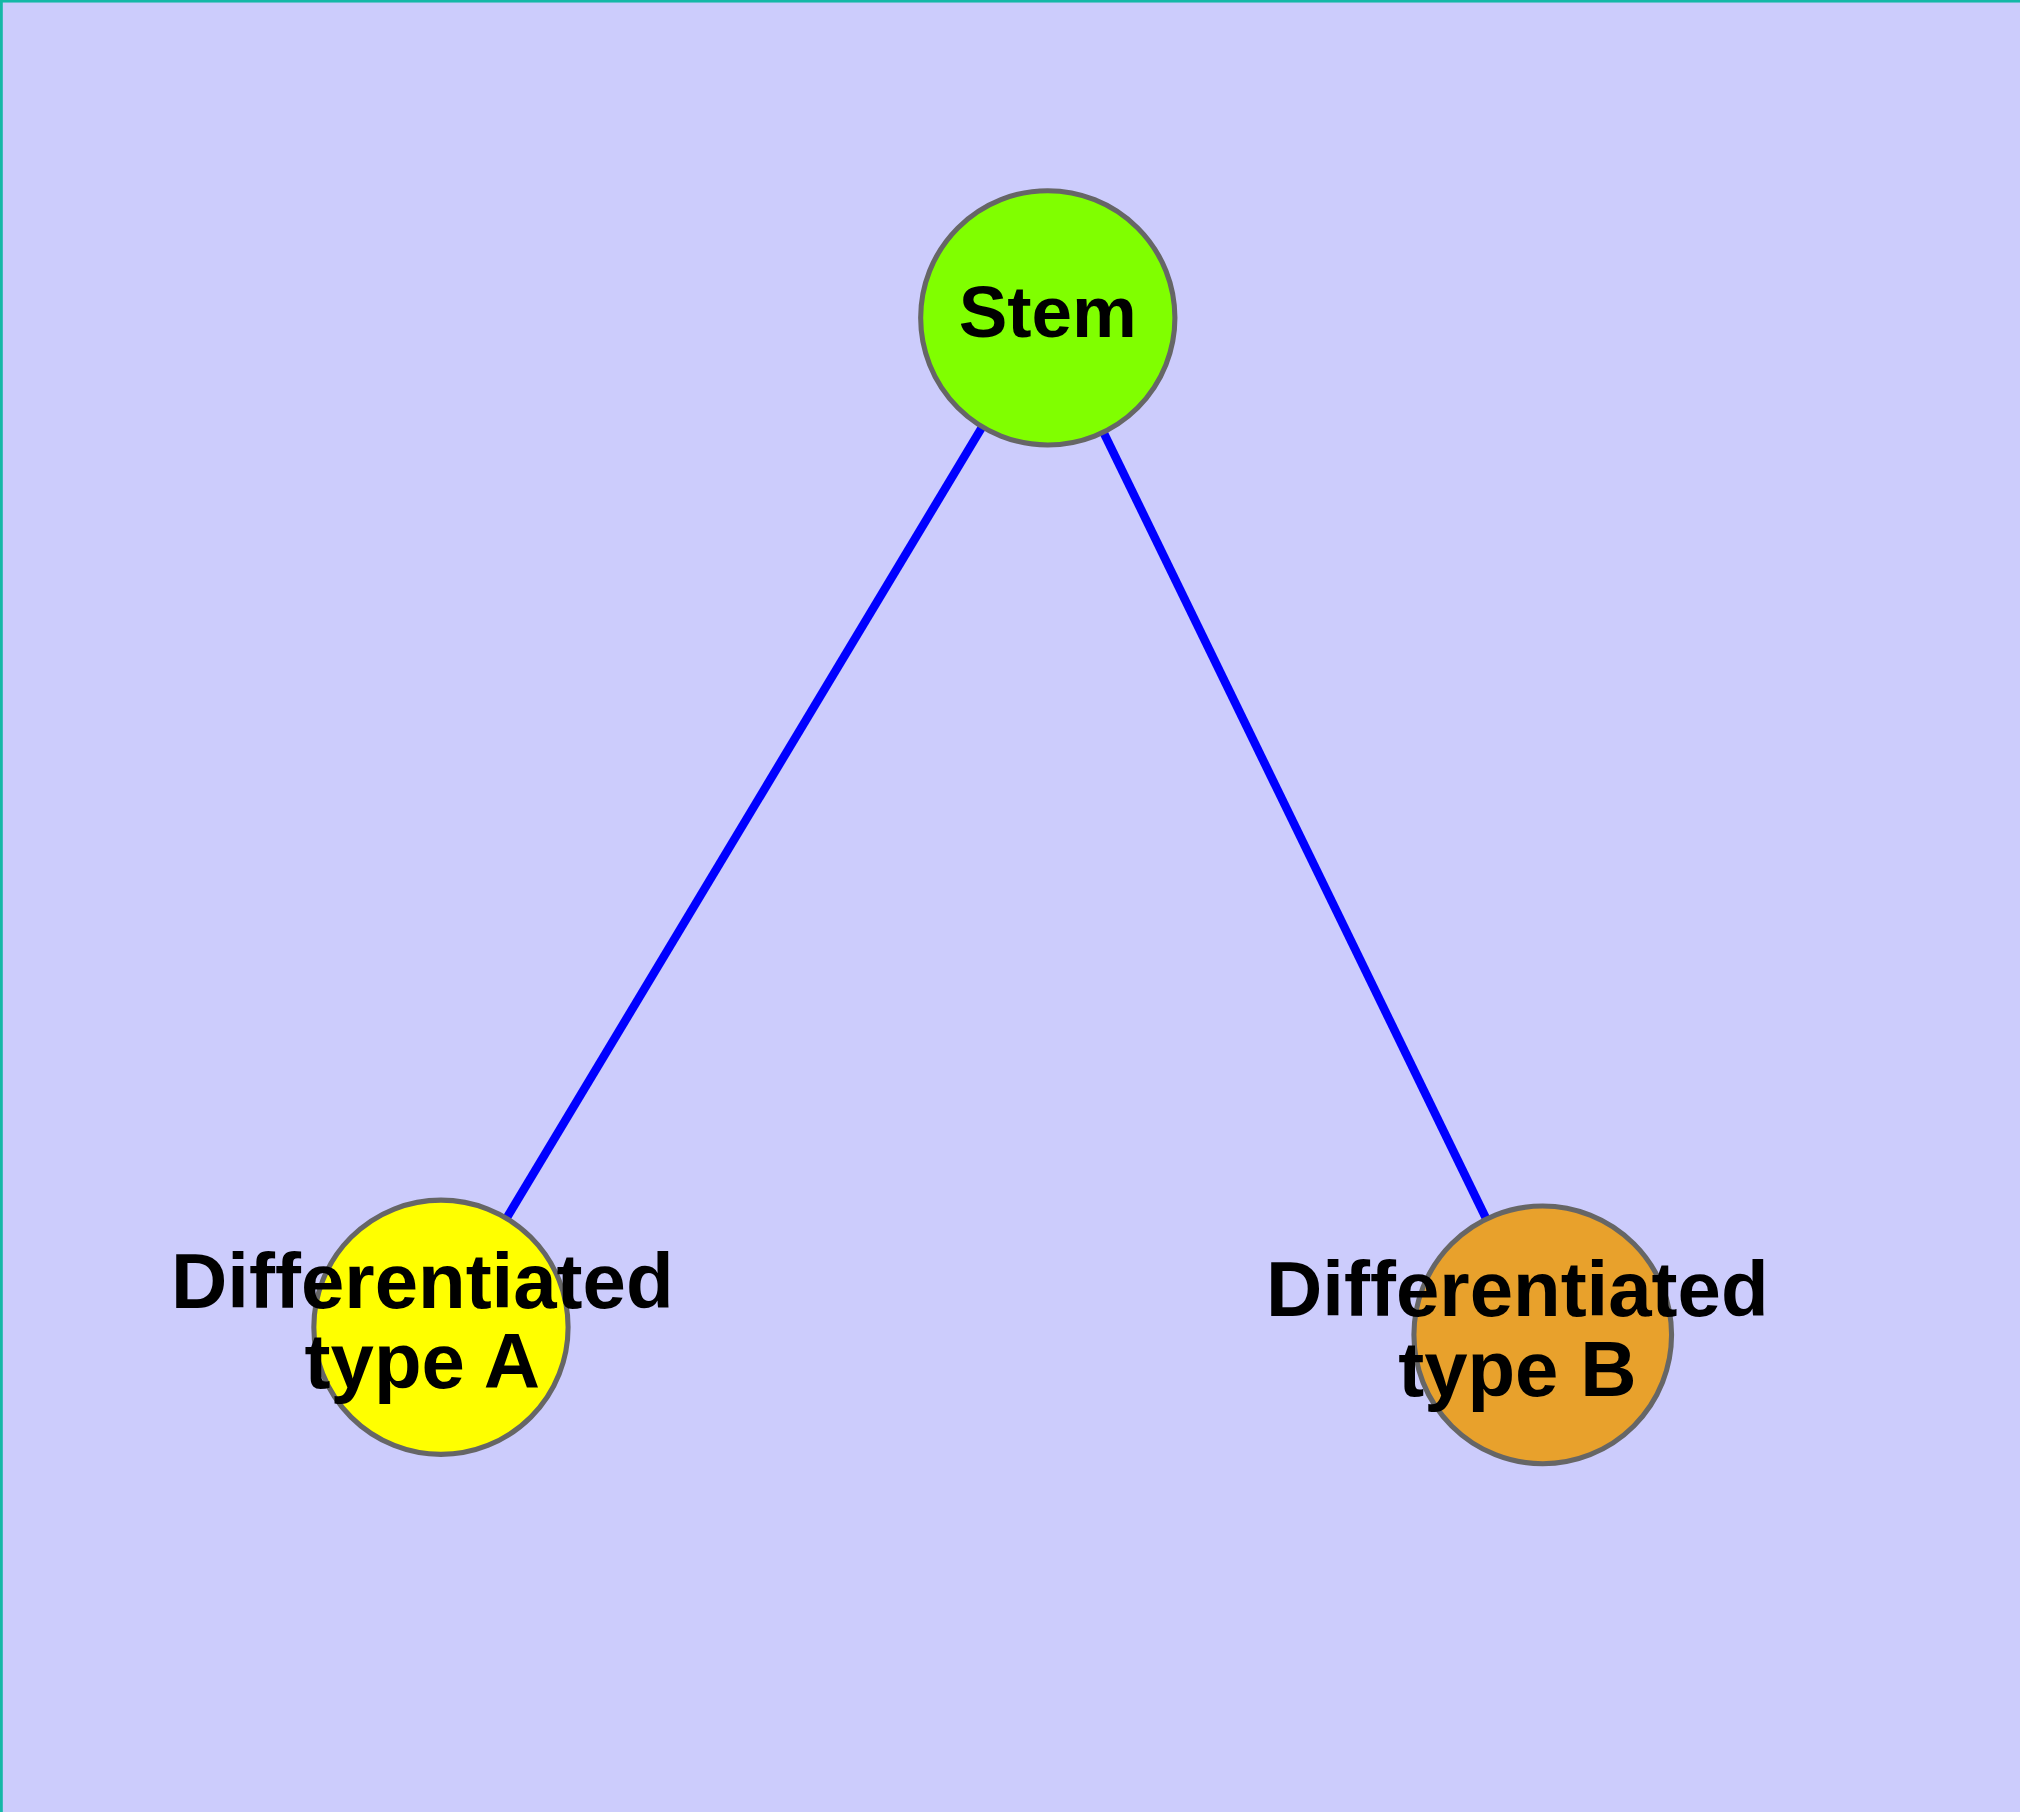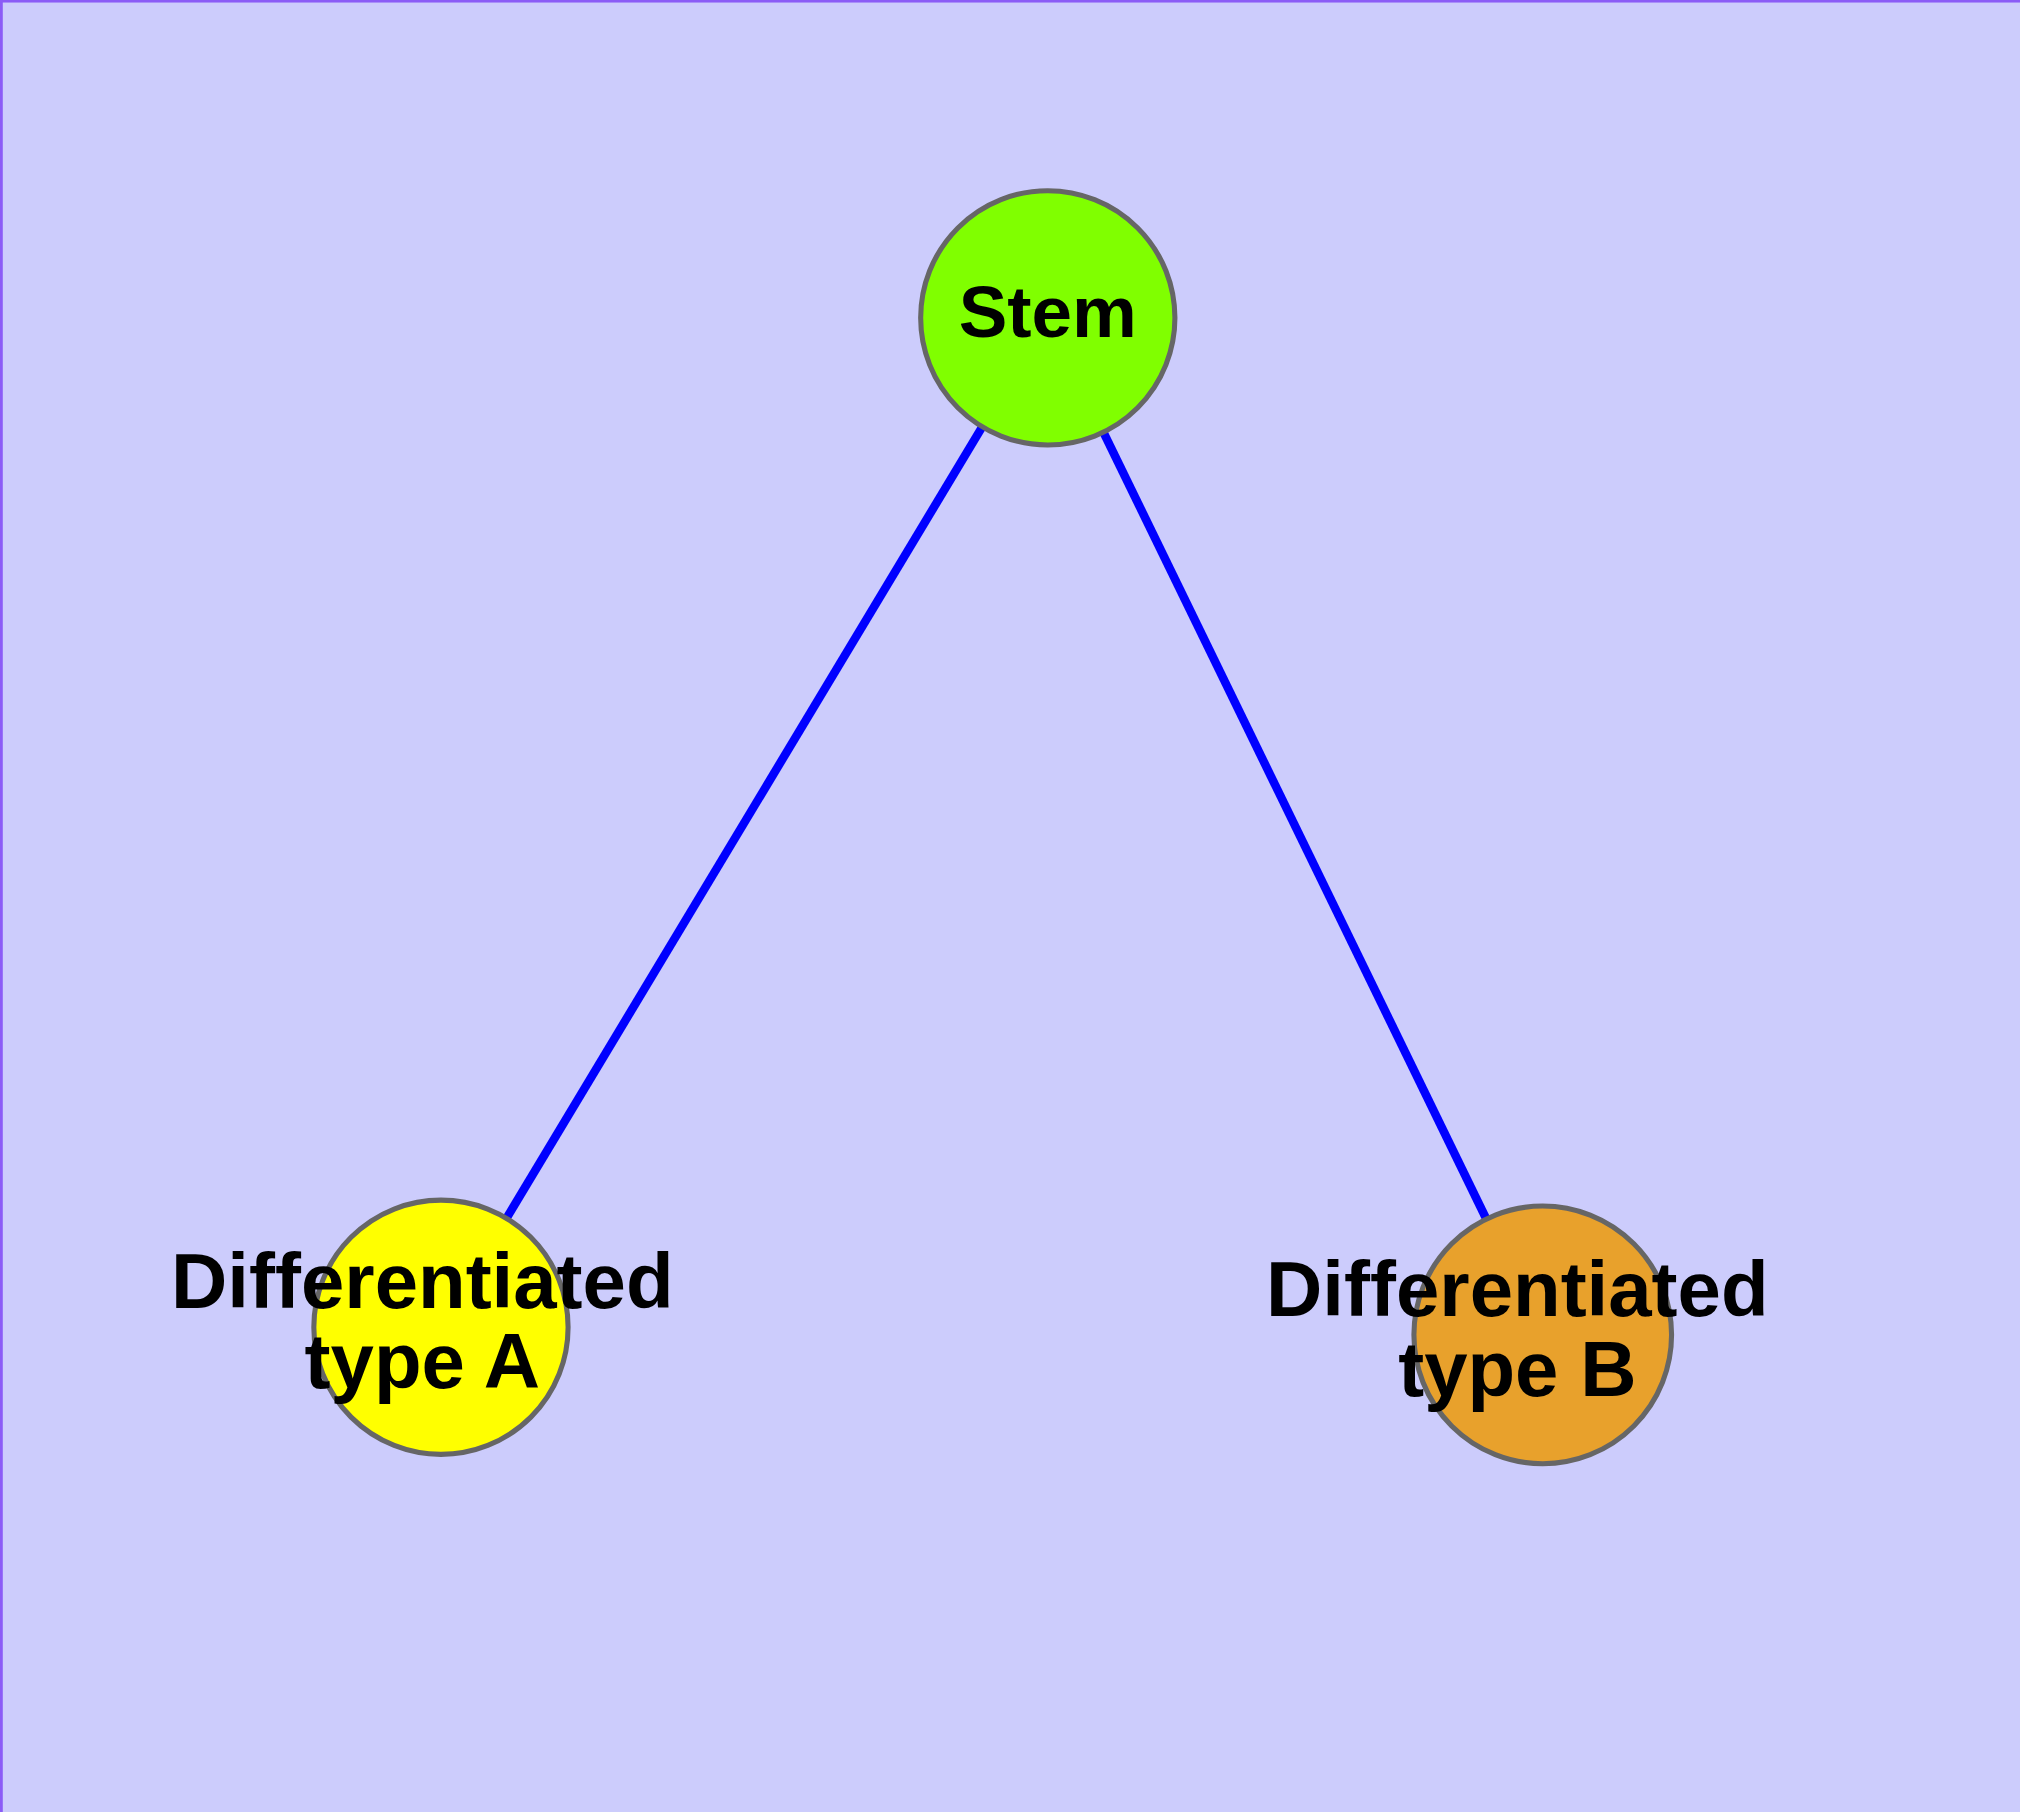--- a/index.html
+++ b/index.html
@@ -34,21 +34,21 @@
     fill: #000000;
     text-anchor: middle;
     dominant-baseline: middle;
   }
   .node-circle { }
   .graph-edge { }
 </style>
 </head>
 <body style="background: rgb(255, 255, 255);">
 
-<div id="canvas-root" style="background: #8b5cf6;">
+<div id="canvas-root" style="background: #14b8a6;">
   <svg id="graph-svg" viewBox="0 0 2384 2138" xmlns="http://www.w3.org/2000/svg">
 
     <rect id="bg-rect" x="3" y="3" width="2381" height="2135" fill="#ccccfc"></rect>
 
     <g id="edges-layer">
         <line class="graph-edge" x1="1161.8059681802777" y1="498.41493281744323" x2="594.1940318197223" y2="1442.5850671825567" stroke="#0000ff" stroke-width="10" stroke-linecap="butt"></line>
         <line class="graph-edge" x1="1299.0139279173602" y1="504.48067380279474" x2="1756.1108786393431" y2="1443.7209835054998" stroke="#0000ff" stroke-width="10" stroke-linecap="butt"></line>
       </g>
     <g id="nodes-layer">
         <g>

